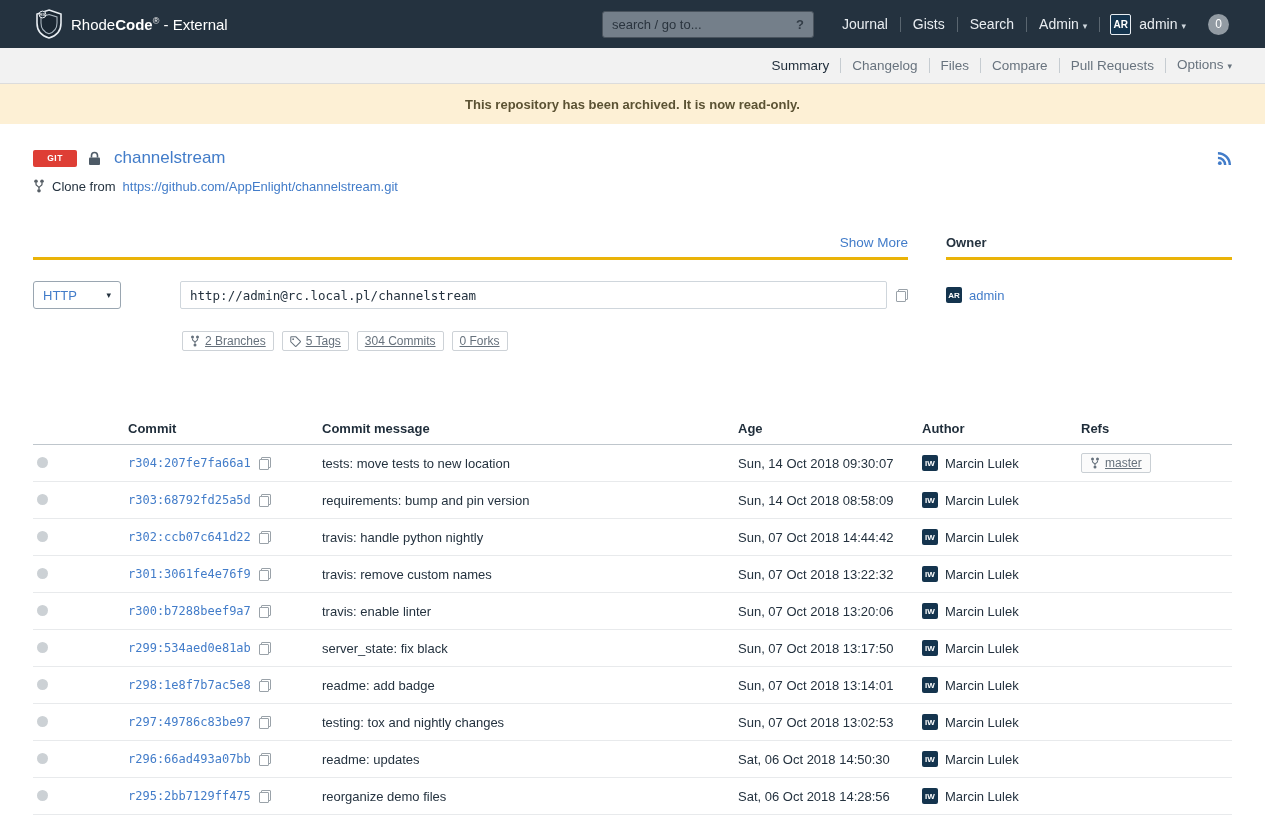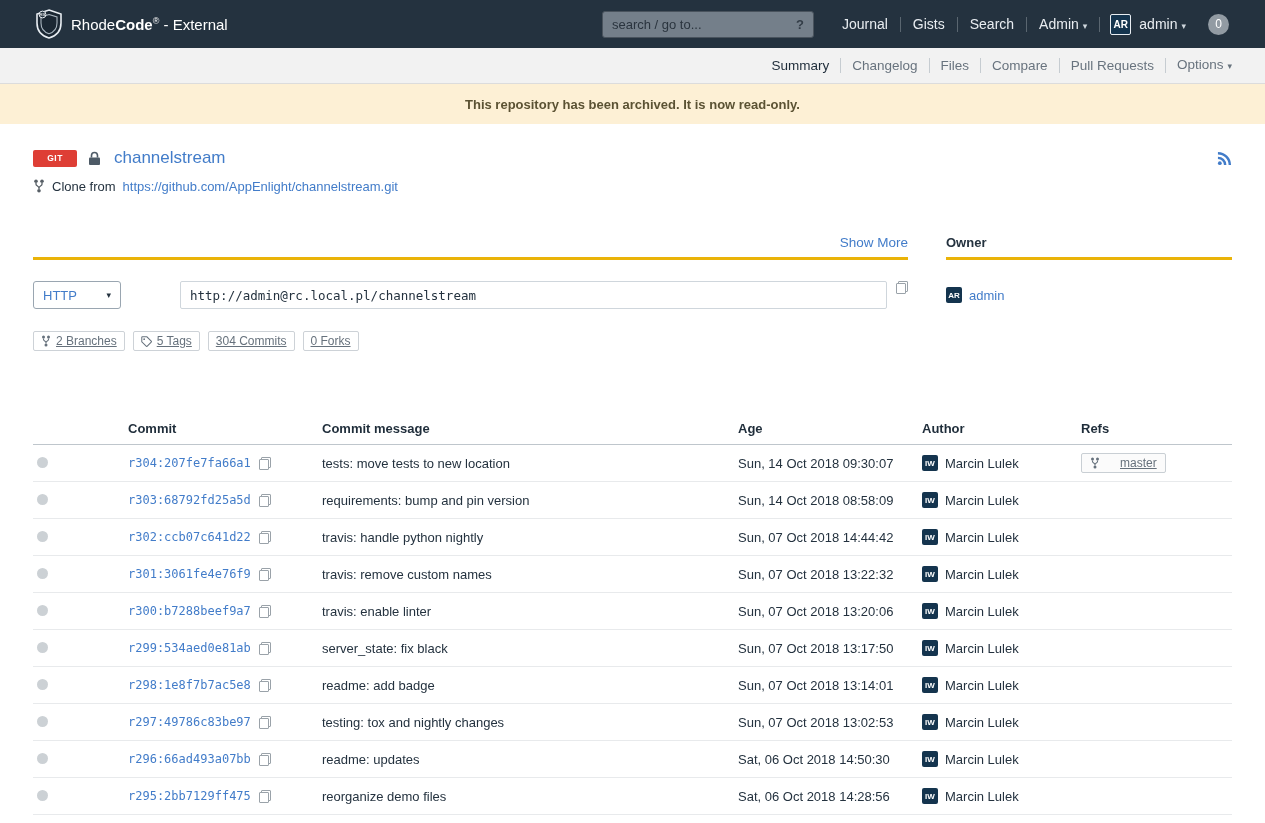--- a/index.html
+++ b/index.html
@@ -87,36 +87,36 @@
   .summary-left { width: 875px; }
   .summary-right { flex: 1; margin-left: 38px; }
   .panel-heading {
     height: 25px; border-bottom: 3px solid #eab308;
     display: flex; align-items: flex-start;
   }
   .panel-heading.right-align { justify-content: flex-end; }
   .show-more { color: #427cc9; font-size: 13.5px; }
   .owner-heading { font-weight: bold; color: #24323f; }
 
-  .clone-row { margin-top: 21px; display: flex; align-items: flex-start; }
+  .clone-row { margin-top: 21px; display: flex; align-items: center; }
   .proto-select {
     width: 88px; height: 28px; border: 1px solid #9aa6b1; border-radius: 3px;
     display: flex; align-items: center; justify-content: space-between;
     padding: 0 9px; cursor: pointer; background: #ffffff;
   }
   .proto-select .proto { color: #427cc9; font-size: 13px; }
   .proto-select .caret { color: #24323f; margin: 0; }
   .clone-input {
     flex: 1; margin-left: 59px; height: 28px;
     border: 1px solid #cfd6dc; border-radius: 2px; padding: 0 9px; outline: none;
     font-family: "DejaVu Sans Mono", monospace; font-size: 12.5px; color: #24323f;
   }
   .clone-row .copy-icon { margin-left: 9px; }
 
-  .stats-row { margin-top: 22px; display: flex; gap: 8px; }
+  .stats-row { margin-top: 22px; margin-left: 149px; display: flex; gap: 8px; }
   .stat-btn {
     height: 20px; border: 1px solid #cdd2d7; border-radius: 2px; background: #fff;
     display: inline-flex; align-items: center; gap: 5px; padding: 0 7px; cursor: pointer;
   }
   .stat-btn .s-label { font-size: 12px; color: #66717c; text-decoration: underline; }
 
   .owner-row { margin-top: 27px; display: flex; align-items: center; gap: 7px; }
   .avatar-sq {
     width: 16px; height: 16px; background: #14344e; color: #ffffff;
     font-size: 8px; font-weight: bold; border-radius: 2px;
@@ -141,21 +141,21 @@
 
   .copy-icon { position: relative; width: 12px; height: 13px; display: inline-block; cursor: pointer; flex: none; }
   .copy-icon::before, .copy-icon::after {
     content: ""; position: absolute; width: 8px; height: 9px;
     border: 1px solid #9aa2a9; border-radius: 1px; background: #ffffff;
   }
   .copy-icon::before { top: 0; right: 0; }
   .copy-icon::after { bottom: 0; left: 0; }
 
   .ref-tag {
-    display: inline-flex; align-items: center; gap: 20px;
+    display: inline-flex; align-items: center; gap: 5px;
     border: 1px solid #c9cfd4; border-radius: 2px; background: #fbfbfb;
     padding: 2px 8px; cursor: pointer;
   }
   .ref-tag a { font-size: 12px; color: #66717c; text-decoration: underline; }
 
   svg { display: block; }
 </style>
 </head>
 <body>
 

